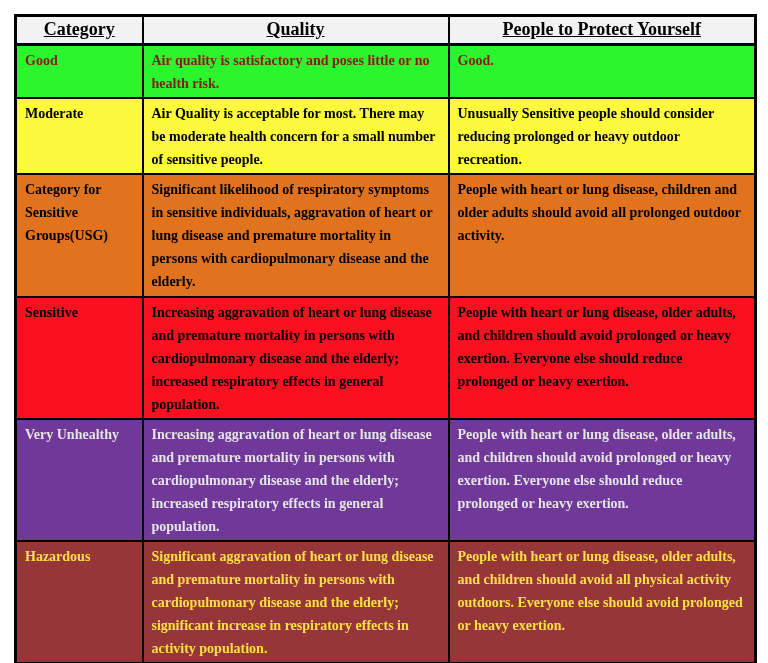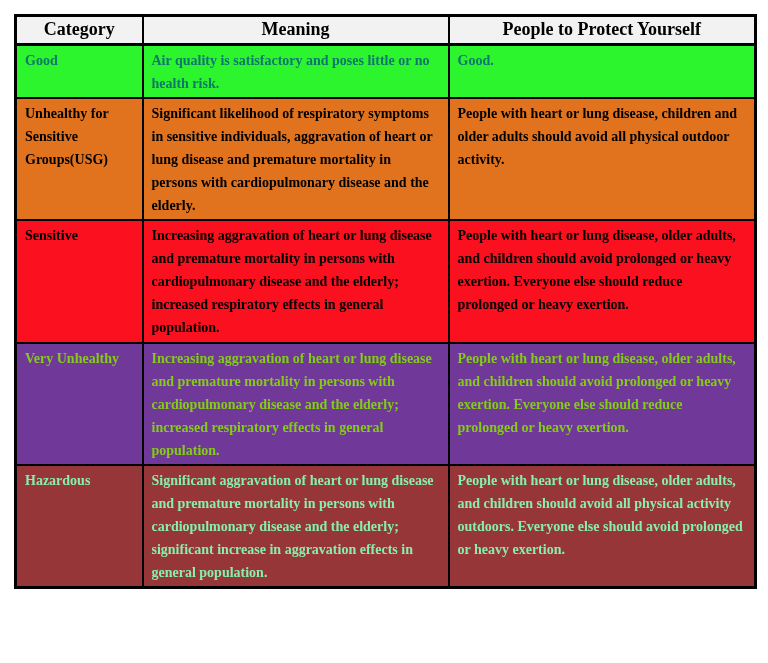--- a/index.html
+++ b/index.html
@@ -39,20 +39,21 @@
   table.aqi col.c3 { width: 307px; }
   table.aqi thead th {
     background: #f2f2f2;
     color: #000000;
     font-weight: bold;
     font-size: 18px;
     line-height: 21px;
     text-align: center;
     padding: 2px 2px 3px 2px;
     border-bottom-width: 3px;
+    text-decoration: underline;
   }
   table.aqi tbody td {
     font-weight: bold;
     font-size: 14px;
     line-height: 23px;
     padding: 3px 9px 2px 8px;
     text-align: left;
   }
   
   tbody tr:nth-child(1) { height: 52px; }
@@ -69,46 +70,51 @@
   <div class="table-wrap">
     <table class="aqi">
       <colgroup>
         <col class="c1">
           <col class="c2">
           <col class="c3">
       </colgroup>
       <thead>
         <tr>
           <th>Category</th>
-          <th>Meaning</th>
+          <th>Quality</th>
           <th>People to Protect Yourself</th>
         </tr>
       </thead>
       <tbody>
-        <tr style="background: rgb(45, 245, 45); color: #0f766e;">
+        <tr style="background: rgb(45, 245, 45); color: #7f1d1d;">
           <td>Good</td>
           <td>Air quality is satisfactory and poses little or no health risk.</td>
           <td>Good.</td>
         </tr>
+        <tr style="background: rgb(253, 250, 62); color: rgb(0, 0, 0);">
+          <td>Moderate</td>
+          <td>Air Quality is acceptable for most. There may be moderate health concern for a small number of sensitive people.</td>
+          <td>Unusually Sensitive people should consider reducing prolonged or heavy outdoor recreation.</td>
+        </tr>
         <tr style="background: rgb(226, 115, 30); color: rgb(0, 0, 0);">
-          <td>Unhealthy for Sensitive Groups(USG)</td>
+          <td>Category for Sensitive Groups(USG)</td>
           <td>Significant likelihood of respiratory symptoms in sensitive individuals, aggravation of heart or lung disease and premature mortality in persons with cardiopulmonary disease and the elderly.</td>
-          <td>People with heart or lung disease, children and older adults should avoid all physical outdoor activity.</td>
+          <td>People with heart or lung disease, children and older adults should avoid all prolonged outdoor activity.</td>
         </tr>
         <tr style="background: rgb(250, 16, 30); color: rgb(0, 0, 0);">
           <td>Sensitive</td>
           <td>Increasing aggravation of heart or lung disease and premature mortality in persons with cardiopulmonary disease and the elderly; increased respiratory effects in general population.</td>
           <td>People with heart or lung disease, older adults, and children should avoid prolonged or heavy exertion. Everyone else should reduce prolonged or heavy exertion.</td>
         </tr>
-        <tr style="background: rgb(111, 56, 153); color: #84cc16;">
+        <tr style="background: rgb(111, 56, 153); color: #e5e5e5;">
           <td>Very Unhealthy</td>
           <td>Increasing aggravation of heart or lung disease and premature mortality in persons with cardiopulmonary disease and the elderly; increased respiratory effects in general population.</td>
           <td>People with heart or lung disease, older adults, and children should avoid prolonged or heavy exertion. Everyone else should reduce prolonged or heavy exertion.</td>
         </tr>
-        <tr style="background: rgb(150, 54, 56); color: #86efac;">
+        <tr style="background: rgb(150, 54, 56); color: #fde047;">
           <td>Hazardous</td>
-          <td>Significant aggravation of heart or lung disease and premature mortality in persons with cardiopulmonary disease and the elderly; significant increase in aggravation effects in general population.</td>
+          <td>Significant aggravation of heart or lung disease and premature mortality in persons with cardiopulmonary disease and the elderly; significant increase in respiratory effects in activity population.</td>
           <td>People with heart or lung disease, older adults, and children should avoid all physical activity outdoors. Everyone else should avoid prolonged or heavy exertion.</td>
         </tr>
       </tbody>
     </table>
   </div>
 </div>
 
 </body></html>

